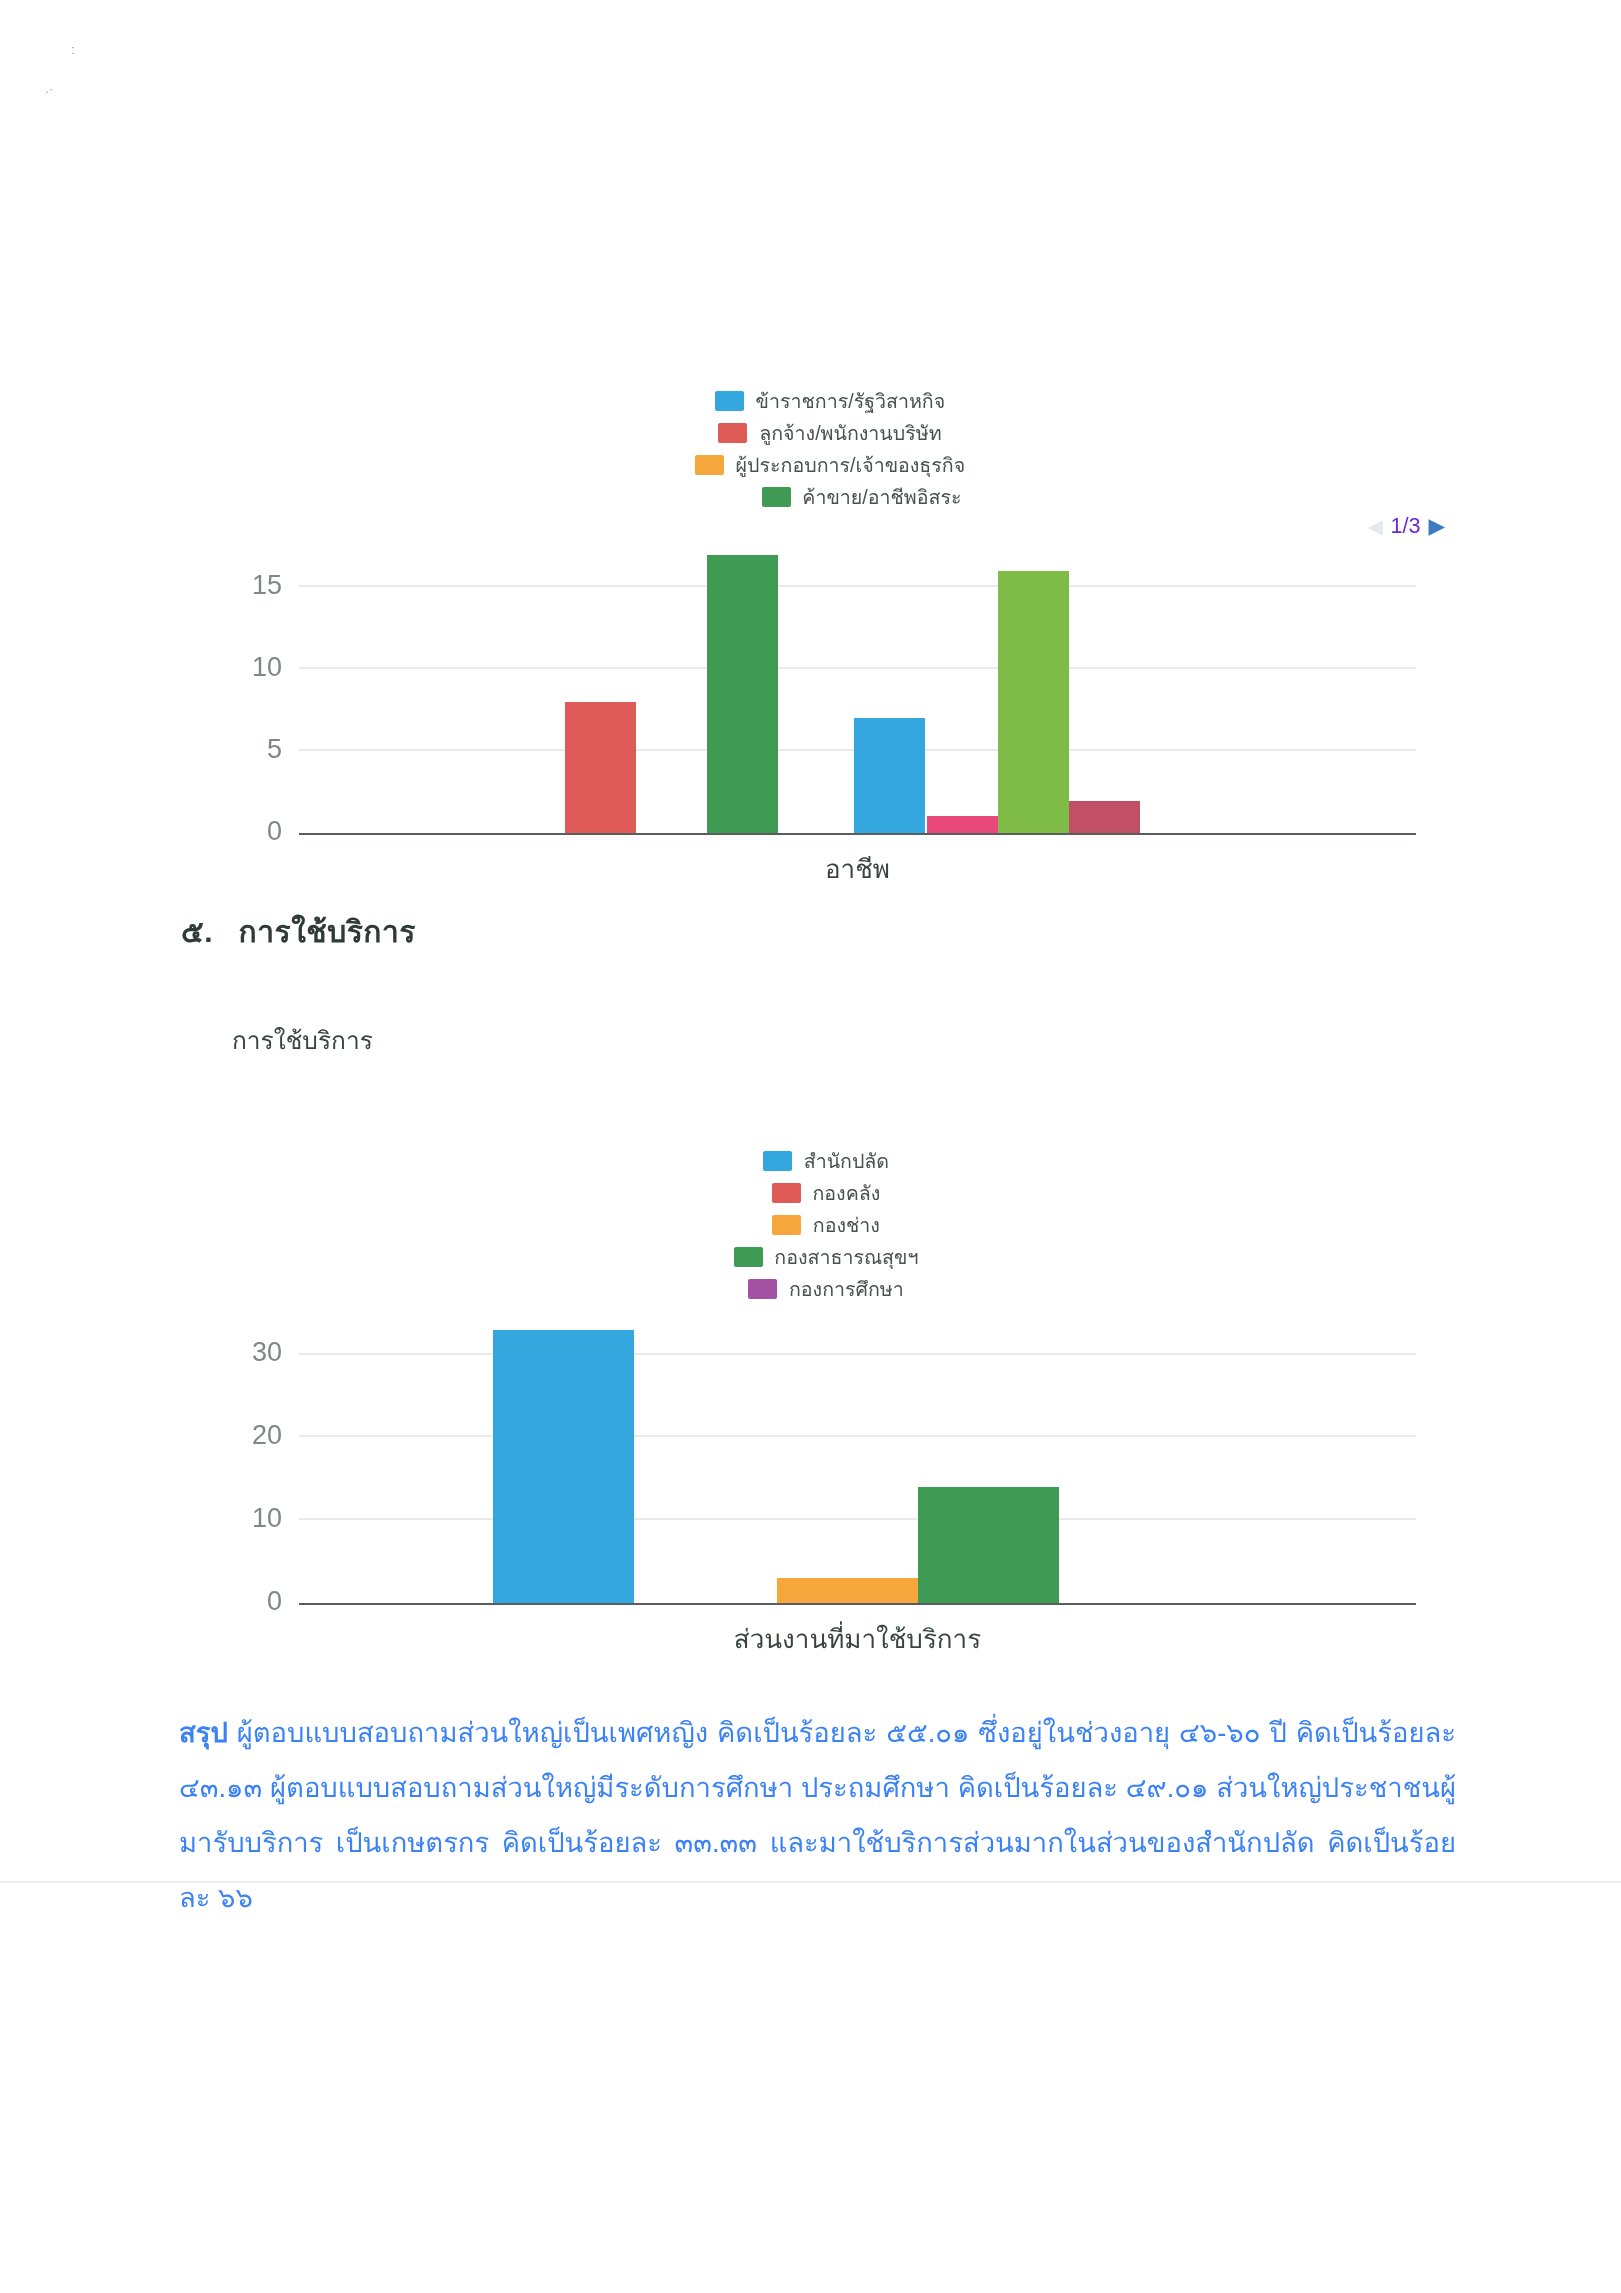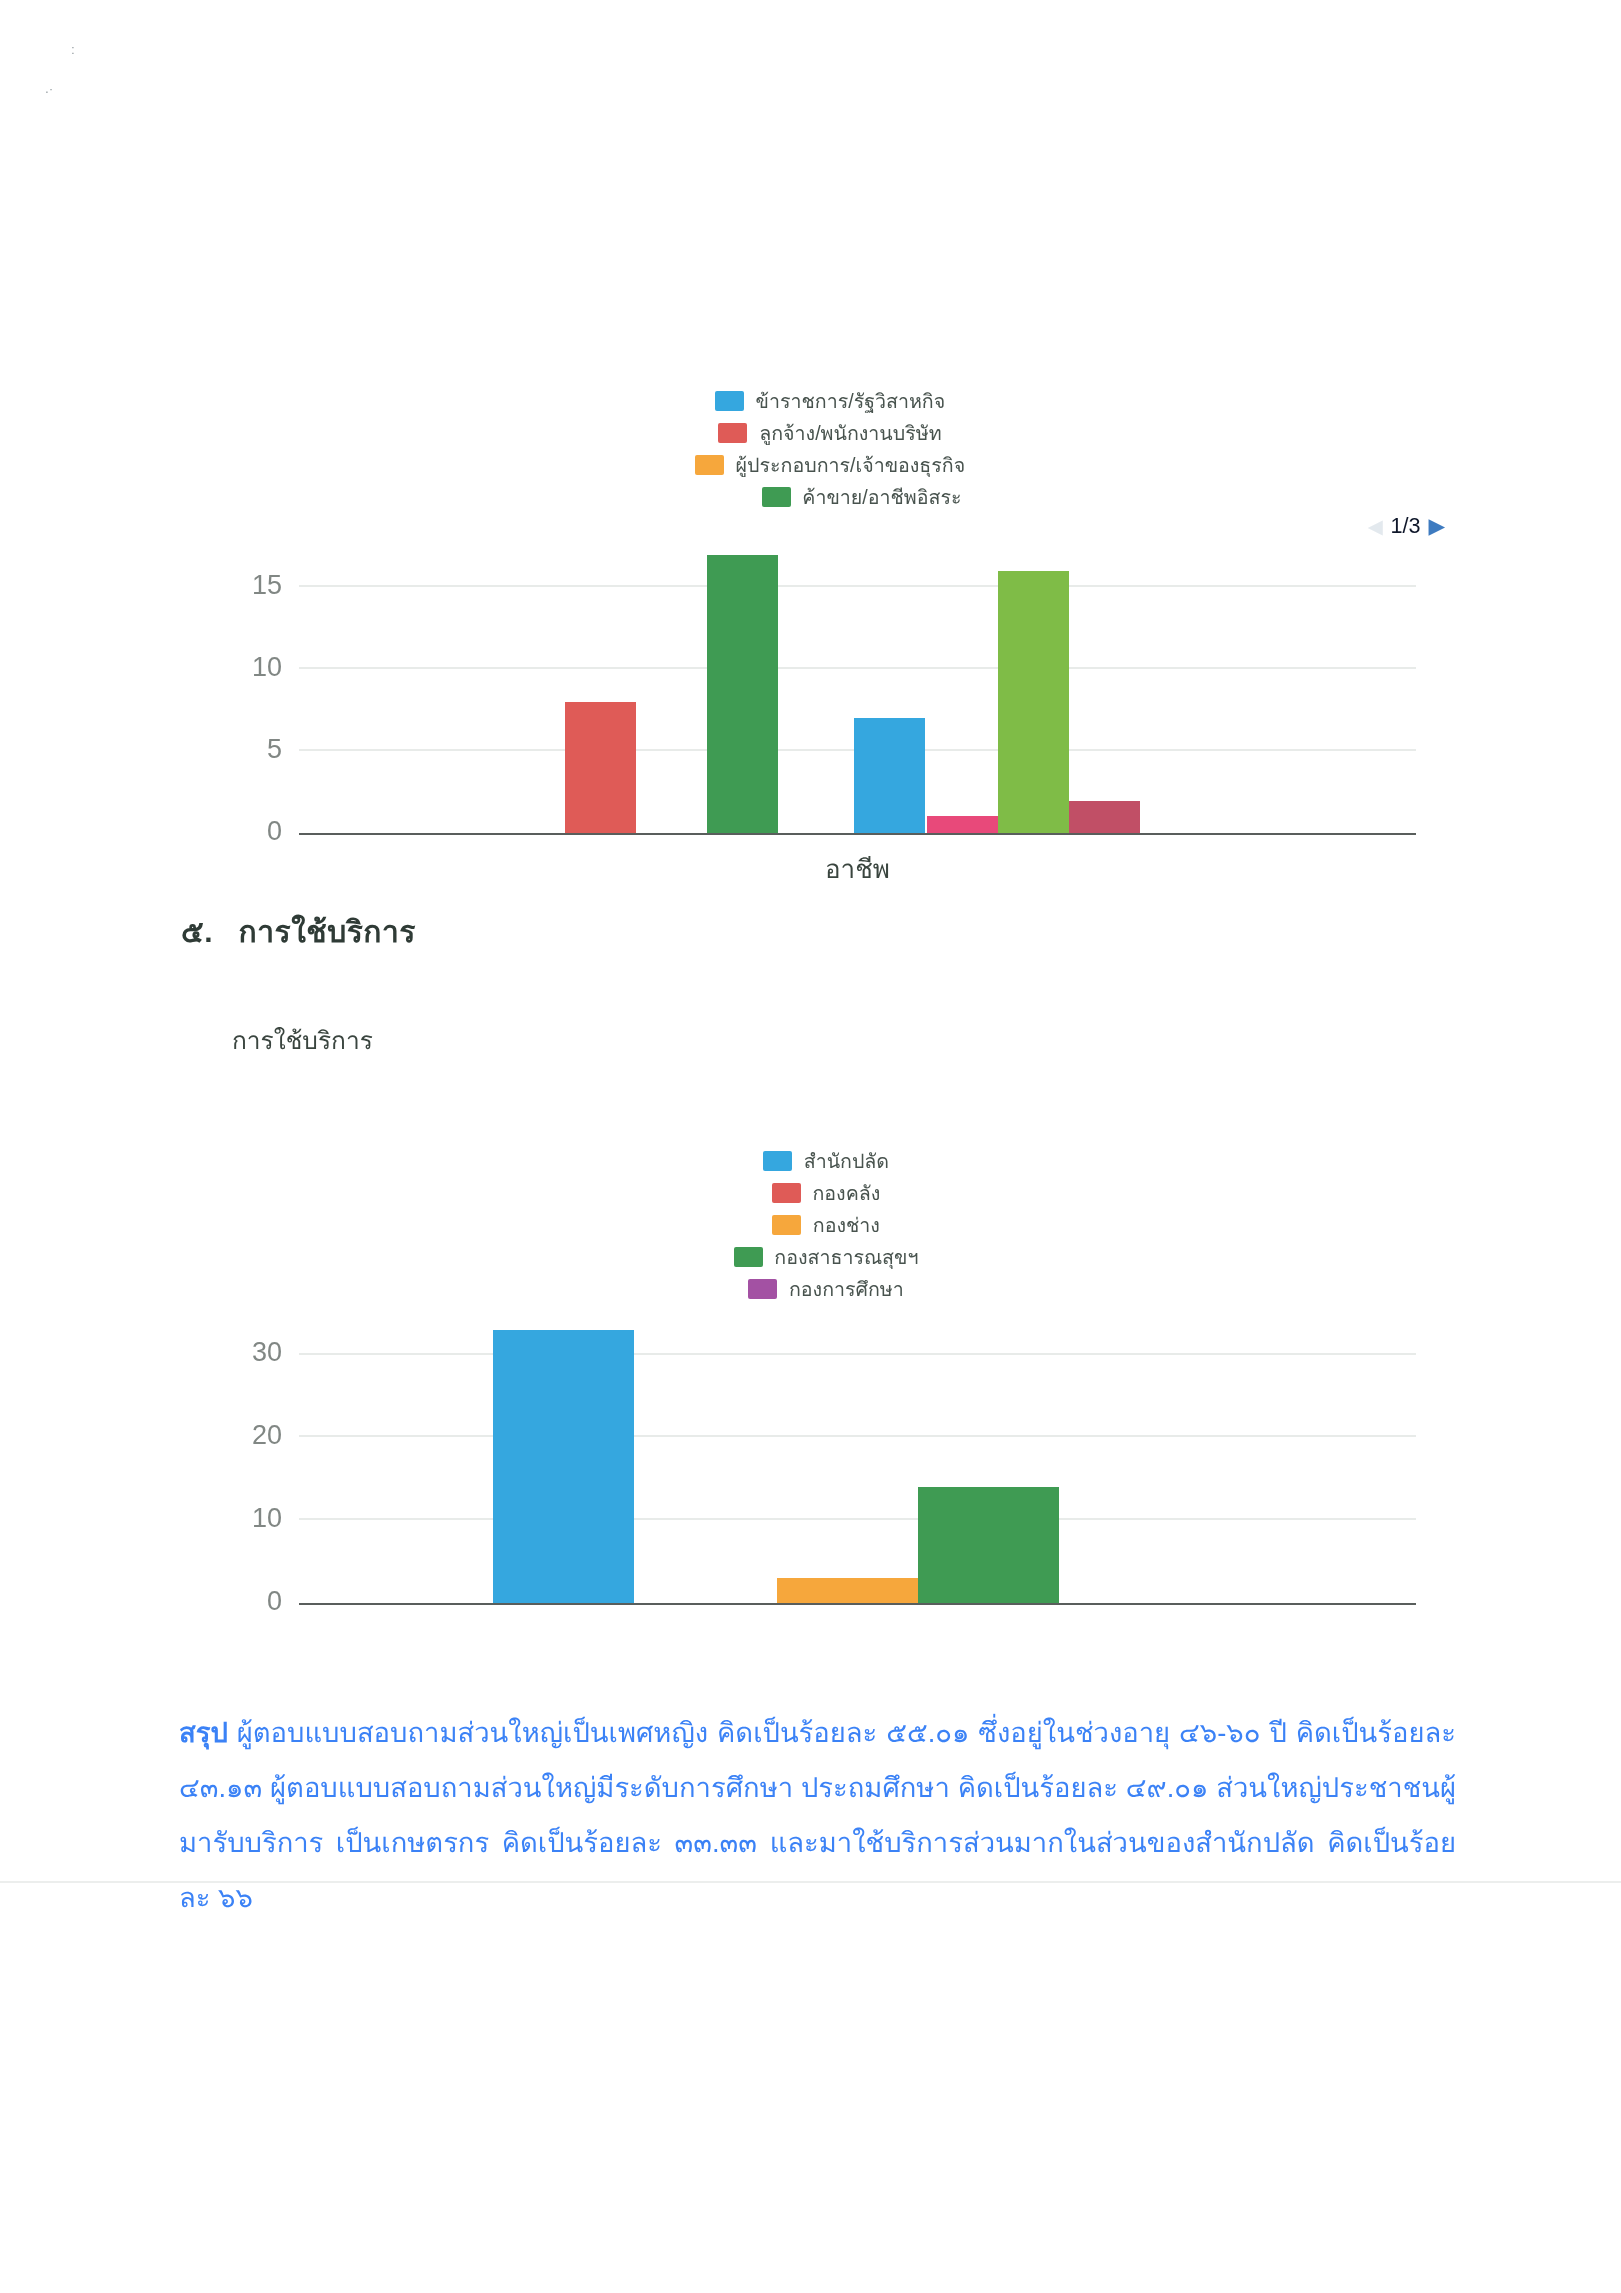--- a/index.html
+++ b/index.html
@@ -19,21 +19,21 @@
   .chart{position:absolute;left:225px;width:1220px;}
   .chart1{top:385px;}
   .chart2{top:1145px;}
   .legend{display:flex;align-items:center;padding-left:41px;margin-bottom:7.8px;font-size:19.6px;color:#48534e;flex-direction:column;}
   .chart2 .legend{padding-left:41px;}
   .li{display:flex;align-items:center;margin-right:51px;white-space:nowrap;}
   .chart2 .li{margin-right:59px;}
   .sw{display:inline-block;width:29px;height:20.6px;border-radius:2px;margin-right:11.8px;flex:0 0 auto;}
   .pager{margin-left:auto;display:flex;align-items:center;font-size:21.6px;gap:7.8px;}
   .pager .prev{color:#e3e9ee;font-size:19.6px;cursor:pointer;}
-  .pager .cur{color:#0f172a;}
+  .pager .cur{color:#6d28d9;}
   .pager .next{color:#3e7bc0;font-size:21.6px;cursor:pointer;}
 
   .plotwrap{position:relative;margin-left:74px;}
   .plot{position:relative;width:1117px;border-bottom:2.9px solid #595e5c;}
   .chart1 .plot{height:286px;}
   .chart2 .plot{height:290px;}
   .grid{position:absolute;left:0;width:100%;height:2px;background:#e8ebe9;}
   .bar{position:absolute;bottom:0;}
   .ylabels{position:absolute;top:0;bottom:0;left:-74px;width:57px;}
   .ytick{position:absolute;right:0;font-size:27px;color:#818784;text-align:right;width:100%;}
@@ -137,18 +137,19 @@
         </div>
       <div class="plot">
           <div class="grid" style="bottom: 83px;"></div>
           <div class="grid" style="bottom: 166px;"></div>
           <div class="grid" style="bottom: 248px;"></div>
           <div class="bar" style="left: 194px; width: 141px; height: 273px; background: rgb(53, 167, 223);"></div>
           <div class="bar" style="left: 478px; width: 141px; height: 24.5px; background: rgb(246, 167, 60);"></div>
           <div class="bar" style="left: 619px; width: 141px; height: 116px; background: rgb(63, 155, 83);"></div>
         </div>
     </div>
+    <div class="xtitle">ส่วนงานที่มาใช้บริการ</div>
   </section>
 
   <p class="summary"><span class="b">สรุป</span> <span>ผู้ตอบแบบสอบถามส่วนใหญ่เป็นเพศหญิง คิดเป็นร้อยละ ๕๕.๐๑ ซึ่งอยู่ในช่วงอายุ ๔๖-๖๐ ปี คิดเป็นร้อยละ ๔๓.๑๓ ผู้ตอบแบบสอบถามส่วนใหญ่มีระดับการศึกษา ประถมศึกษา คิดเป็นร้อยละ ๔๙.๐๑ ส่วนใหญ่ประชาชนผู้มารับบริการ เป็นเกษตรกร คิดเป็นร้อยละ ๓๓.๓๓ และมาใช้บริการส่วนมากในส่วนของสำนักปลัด คิดเป็นร้อยละ ๖๖</span></p>
 
 </div>
 
 
 </body></html>

